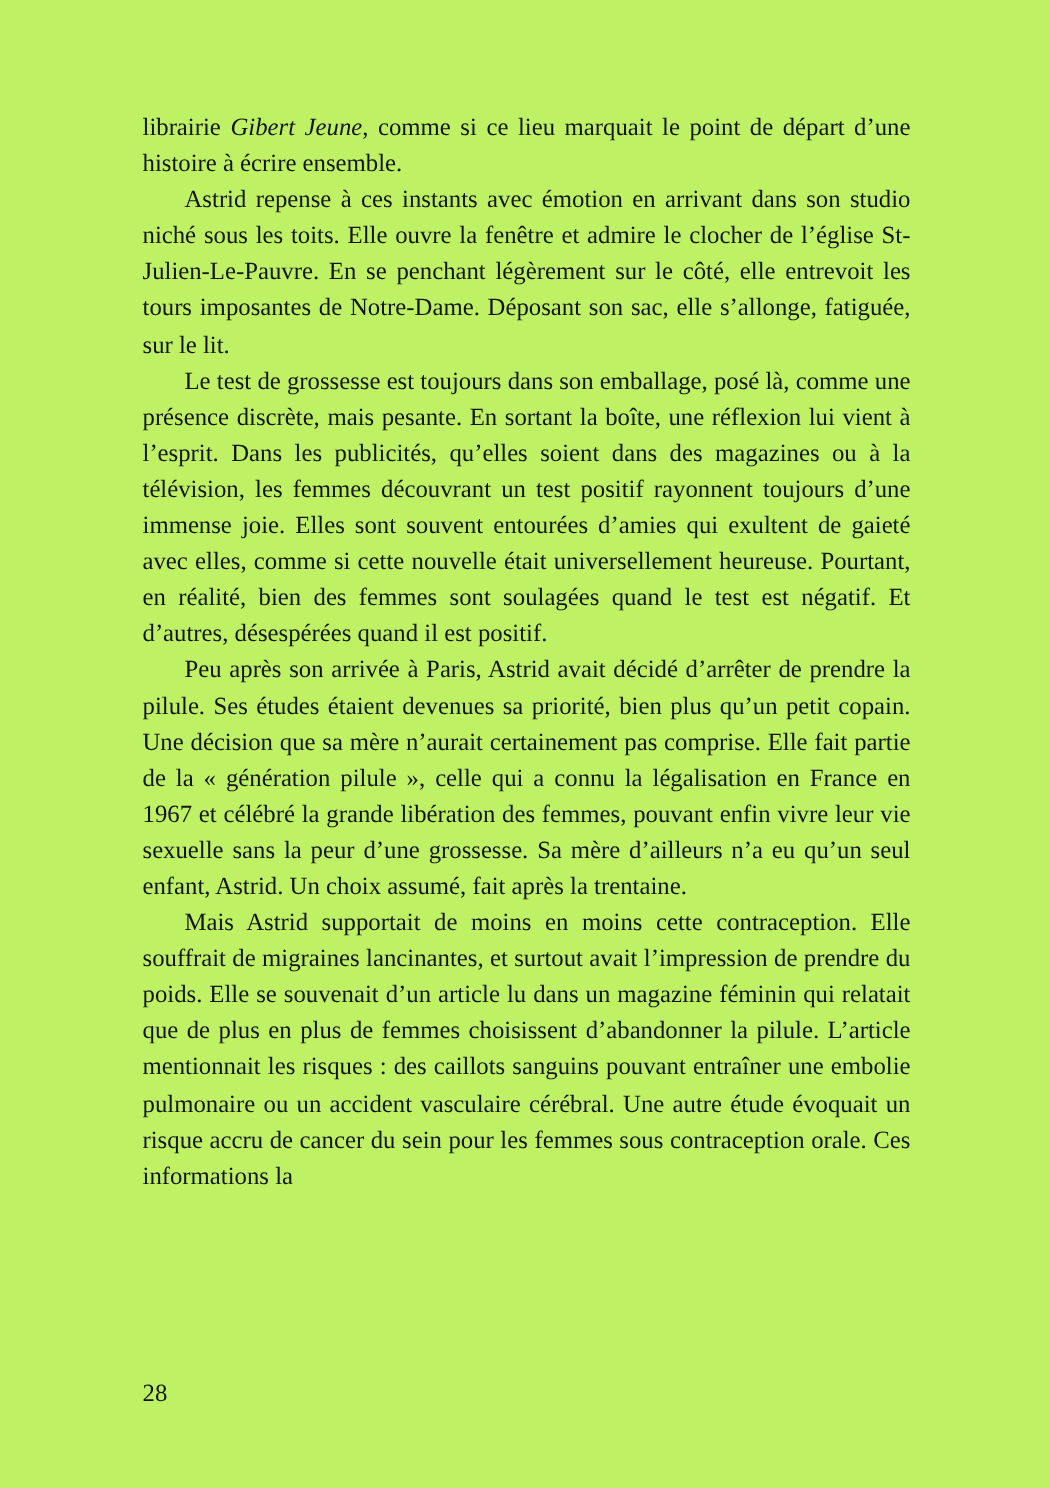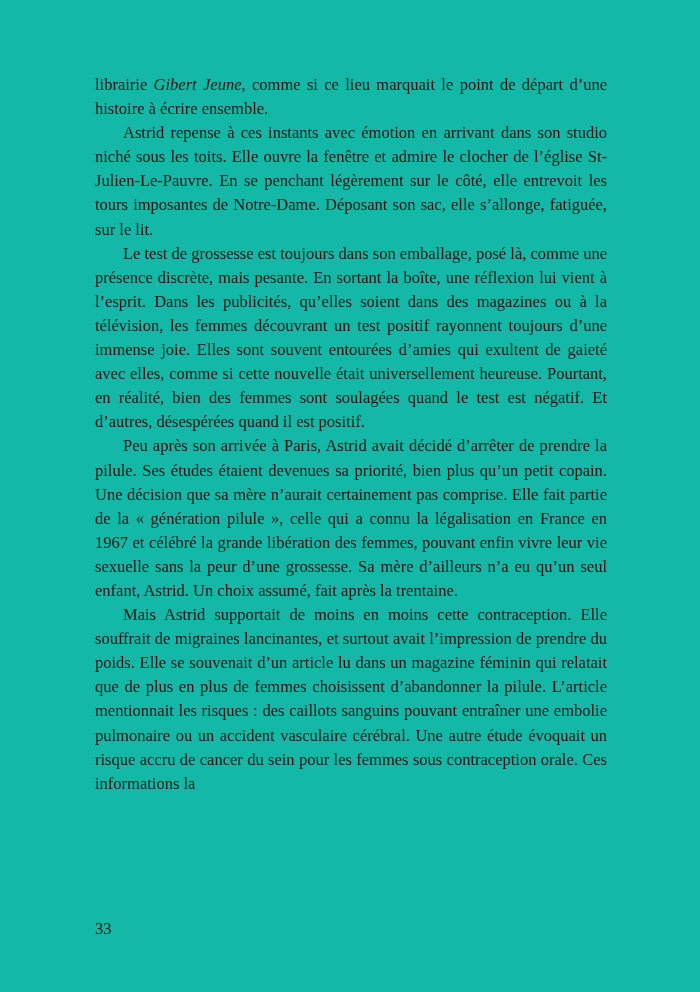--- a/index.html
+++ b/index.html
@@ -4,21 +4,21 @@
 <style>
   html, body {
     margin: 0;
     padding: 0;
     background: #ffffff;
   }
   .book-page {
     position: relative;
     width: 700px;
     height: 992px;
-    background: #14b8a6;
+    background: #bef264;
     font-family: "Liberation Serif", "DejaVu Serif", serif;
     color: #141414;
     overflow: hidden;
   }
   .text-block {
     position: absolute;
     left: 95px;
     top: 73px;
     width: 512px;
     font-size: 16.5px;
@@ -56,14 +56,14 @@
     <p class="para">Astrid repense à ces instants avec émotion en arrivant dans son studio niché sous les toits. Elle ouvre la fenêtre et admire le clocher de l’église St-Julien-Le-Pauvre. En se penchant légèrement sur le côté, elle entrevoit les tours imposantes de Notre-Dame. Déposant son sac, elle s’allonge, fatiguée, sur le lit.</p>
 
     <p class="para">Le test de grossesse est toujours dans son emballage, posé là, comme une présence discrète, mais pesante. En sortant la boîte, une réflexion lui vient à l’esprit. Dans les publicités, qu’elles soient dans des magazines ou à la télévision, les femmes découvrant un test positif rayonnent toujours d’une immense joie. Elles sont souvent entourées d’amies qui exultent de gaieté avec elles, comme si cette nouvelle était universellement heureuse. Pourtant, en réalité, bien des femmes sont soulagées quand le test est négatif. Et d’autres, désespérées quand il est positif.</p>
 
     <p class="para">Peu après son arrivée à Paris, Astrid avait décidé d’arrêter de prendre la pilule. Ses études étaient devenues sa priorité, bien plus qu’un petit copain. Une décision que sa mère n’aurait certainement pas comprise. Elle fait partie de la « génération pilule », celle qui a connu la légalisation en France en 1967 et célébré la grande libération des femmes, pouvant enfin vivre leur vie sexuelle sans la peur d’une grossesse. Sa mère d’ailleurs n’a eu qu’un seul enfant, Astrid. Un choix assumé, fait après la trentaine.</p>
 
     <p class="para">Mais Astrid supportait de moins en moins cette contraception. Elle souffrait de migraines lancinantes, et surtout avait l’impression de prendre du poids. Elle se souvenait d’un article lu dans un magazine féminin qui relatait que de plus en plus de femmes choisissent d’abandonner la pilule. L’article mentionnait les risques : des caillots sanguins pouvant entraîner une embolie pulmonaire ou un accident vasculaire cérébral. Une autre étude évoquait un risque accru de cancer du sein pour les femmes sous contraception orale. Ces informations la</p>
 
   </div>
 
-  <div class="page-number">33</div>
+  <div class="page-number">28</div>
 </div>
 
 </body></html>

